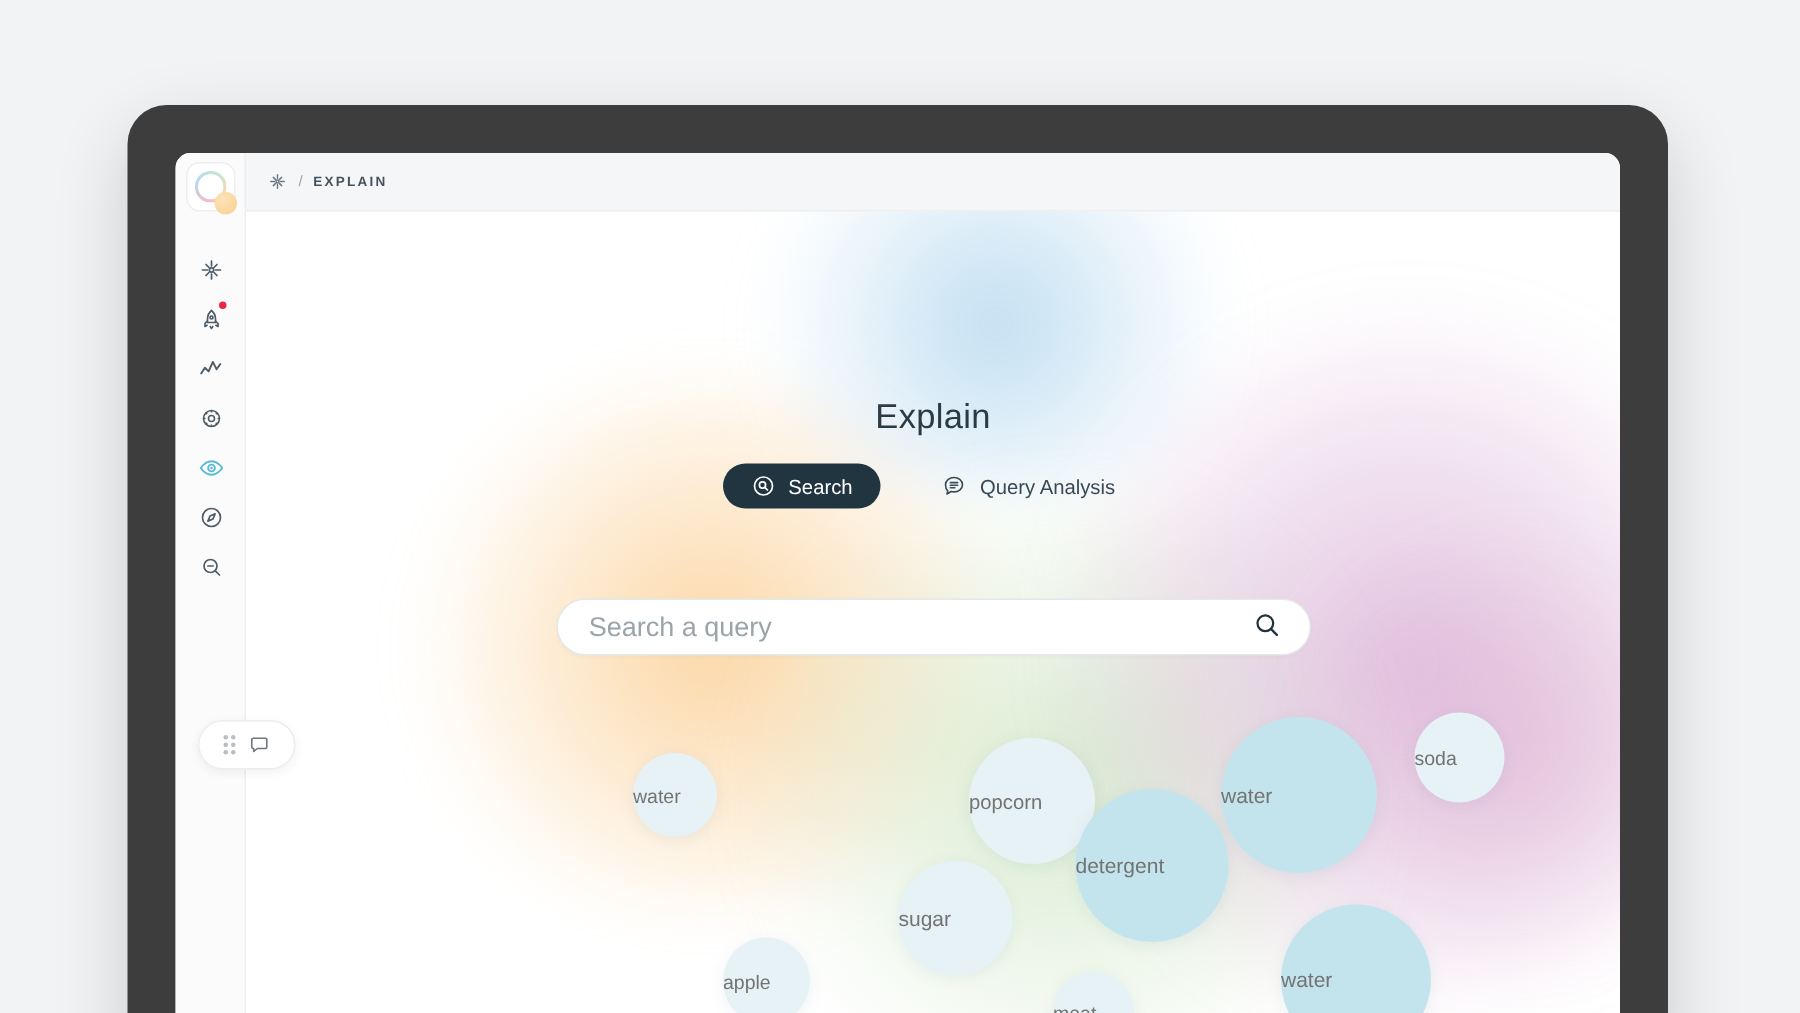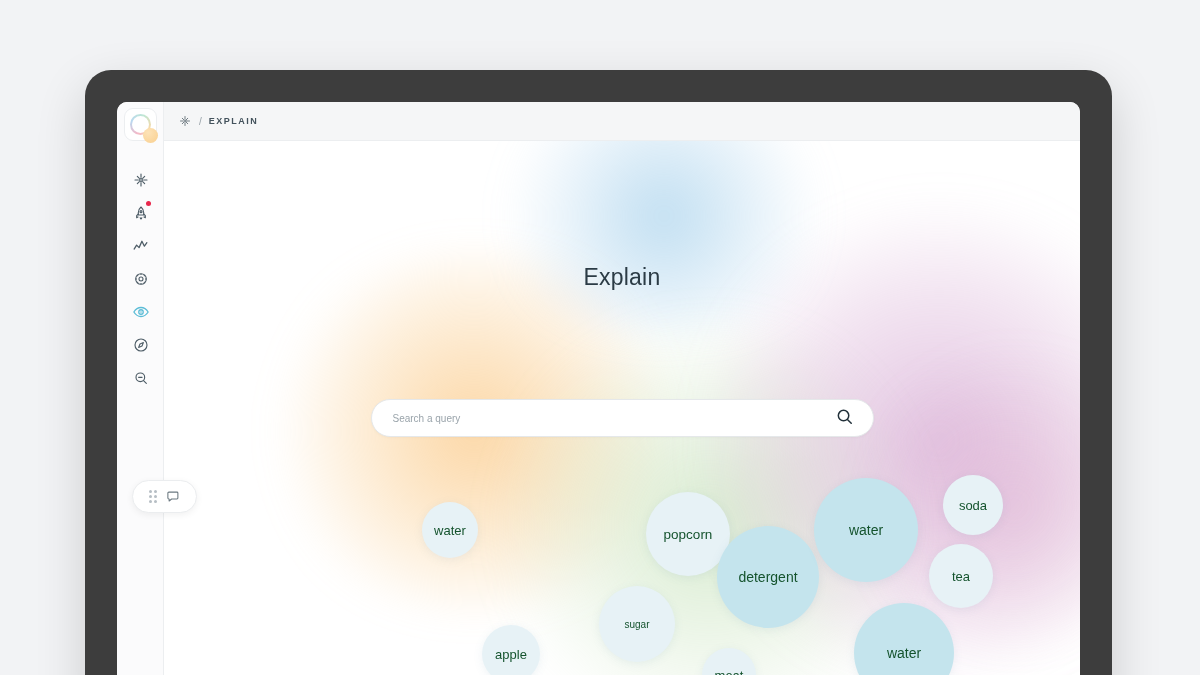--- a/index.html
+++ b/index.html
@@ -172,34 +172,34 @@
     background:#ffffff;
     border:1px solid #e5e8ea;
     border-radius:19px;
     display:flex;align-items:center;
     padding:0 17px 0 21px;
     box-shadow:0 1px 3px rgba(0,0,0,.03);
   }
   #search-input{
     flex:1;border:0;outline:0;background:transparent;
     font-family:"Liberation Sans", sans-serif;
-    font-size:10px;color:#2b3b45;
+    font-size:18px;color:#2b3b45;
   }
   #search-input::placeholder{color:#9aa4ab;}
   #search-submit{
     background:transparent;border:0;cursor:pointer;
     color:#22313a;display:flex;align-items:center;padding:0 2px;
   }
 
   
   #bubble-field{position:absolute;inset:0;z-index:2;}
   .bubble{
     position:absolute;border-radius:50%;
-    display:flex;align-items:center;justify-content:center;
-    color:#14532d;font-size:13.5px;
+    display:flex;align-items:center;
+    color:#737373;font-size:13.5px;
     cursor:pointer;
     box-shadow:0 2px 10px rgba(90,140,165,.10);
   }
 </style>
 </head>
 <body>
 
 <div id="device-frame">
   <div id="screen">
 
@@ -313,20 +313,41 @@
     <main id="canvas">
 
       <div class="bloom" id="bloom-amber"></div>
       <div class="bloom" id="bloom-green"></div>
       <div class="bloom" id="bloom-violet"></div>
       <div class="bloom" id="bloom-sky"></div>
       <div class="bloom" id="bloom-rose"></div>
 
       <h1 id="page-title">Explain</h1>
 
+      <div id="tabs">
+        <div class="tab active">
+          <span>
+            <svg width="16" height="16" viewBox="0 0 24 24" fill="none" stroke="currentColor" stroke-width="1.7" stroke-linecap="round">
+              <circle cx="12" cy="12" r="9"></circle>
+              <circle cx="11" cy="11" r="3.1"></circle>
+              <path d="M13.3 13.3L16 16"></path>
+            </svg>
+          </span>
+          <span>Search</span>
+        </div>
+        <div class="tab">
+          <span>
+            <svg width="16" height="16" viewBox="0 0 24 24" fill="none" stroke="currentColor" stroke-width="1.6" stroke-linecap="round" stroke-linejoin="round">
+              <path d="M12 3.5c4.7 0 8.5 3.2 8.5 7.2s-3.8 7.2-8.5 7.2c-1 0-2-.15-2.9-.42L5 20l.7-3.1C4.2 15.6 3.5 13.6 3.5 10.7 3.5 6.7 7.3 3.5 12 3.5z"></path>
+              <path d="M8.3 8.6h7.4M8.3 11.2h7.4M8.3 13.8h4.6"></path>
+            </svg>
+          </span>
+          <span>Query Analysis</span>
+        </div>
+      </div>
 
       <div id="search-wrap">
         <div id="search-box">
           <input id="search-input" type="text" placeholder="Search a query" style="">
           <button id="search-submit">
             <span>
               <svg width="19" height="19" viewBox="0 0 24 24" fill="none" stroke="currentColor" stroke-width="1.9" stroke-linecap="round">
                 <circle cx="10.8" cy="10.8" r="6.6"></circle>
                 <path d="M15.7 15.7L20.5 20.5"></path>
               </svg>
@@ -338,38 +359,35 @@
       <div id="bubble-field">
           <div class="bubble" style="left: 258px; top: 361px; width: 56px; height: 56px; background: rgb(231, 242, 246); font-size: 13px;">
             <span>water</span>
           </div>
           <div class="bubble" style="left: 482px; top: 351px; width: 84px; height: 84px; background: rgb(231, 242, 246); font-size: 13.5px;">
             <span>popcorn</span>
           </div>
           <div class="bubble" style="left: 318px; top: 484px; width: 58px; height: 58px; background: rgb(231, 242, 246); font-size: 13px;">
             <span>apple</span>
           </div>
-          <div class="bubble" style="left: 435px; top: 445px; width: 76px; height: 76px; background: rgb(231, 242, 246); font-size: 10px;">
+          <div class="bubble" style="left: 435px; top: 433px; width: 76px; height: 76px; background: rgb(231, 242, 246); font-size: 14px;">
             <span>sugar</span>
           </div>
           <div class="bubble" style="left: 538px; top: 507px; width: 54px; height: 54px; background: rgb(231, 242, 246); font-size: 13px;">
             <span>meat</span>
           </div>
           <div class="bubble" style="left: 553px; top: 385px; width: 102px; height: 102px; background: rgb(196, 228, 237); font-size: 14px;">
             <span>detergent</span>
           </div>
           <div class="bubble" style="left: 650px; top: 337px; width: 104px; height: 104px; background: rgb(196, 228, 237); font-size: 14px;">
             <span>water</span>
           </div>
           <div class="bubble" style="left: 779px; top: 334px; width: 60px; height: 60px; background: rgb(231, 242, 246); font-size: 13px;">
             <span>soda</span>
           </div>
-          <div class="bubble" style="left: 765px; top: 403px; width: 64px; height: 64px; background: rgb(231, 242, 246); font-size: 13px;">
-            <span>tea</span>
-          </div>
           <div class="bubble" style="left: 690px; top: 462px; width: 100px; height: 100px; background: rgb(196, 228, 237); font-size: 14px;">
             <span>water</span>
           </div>
         </div>
     </main>
 
   </div>
 </div>
 
 </body></html>

